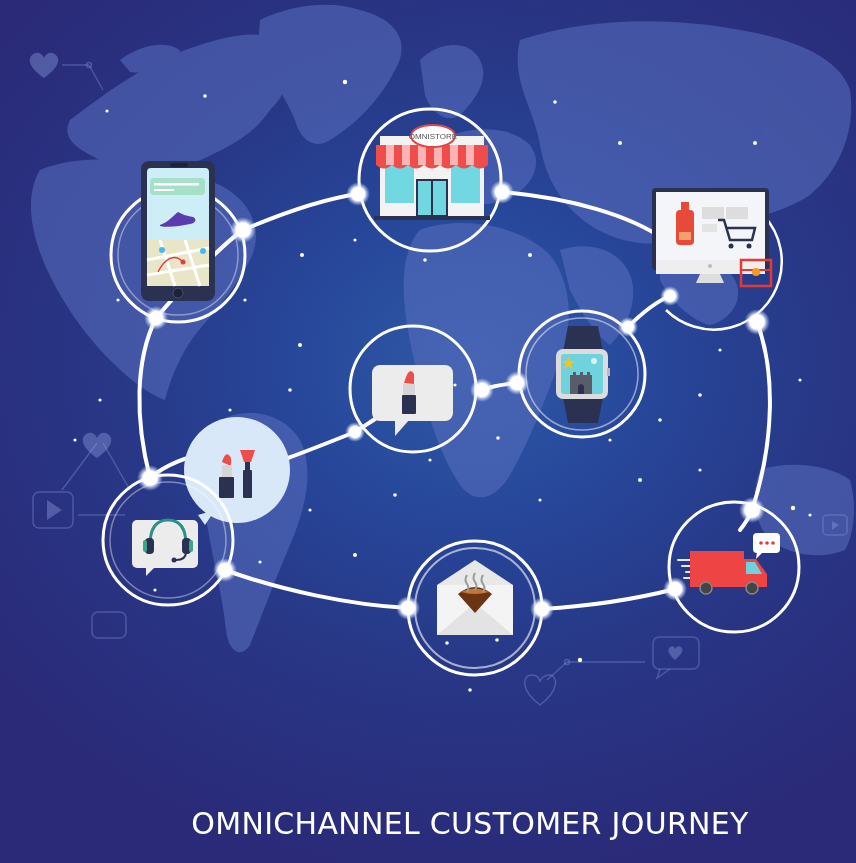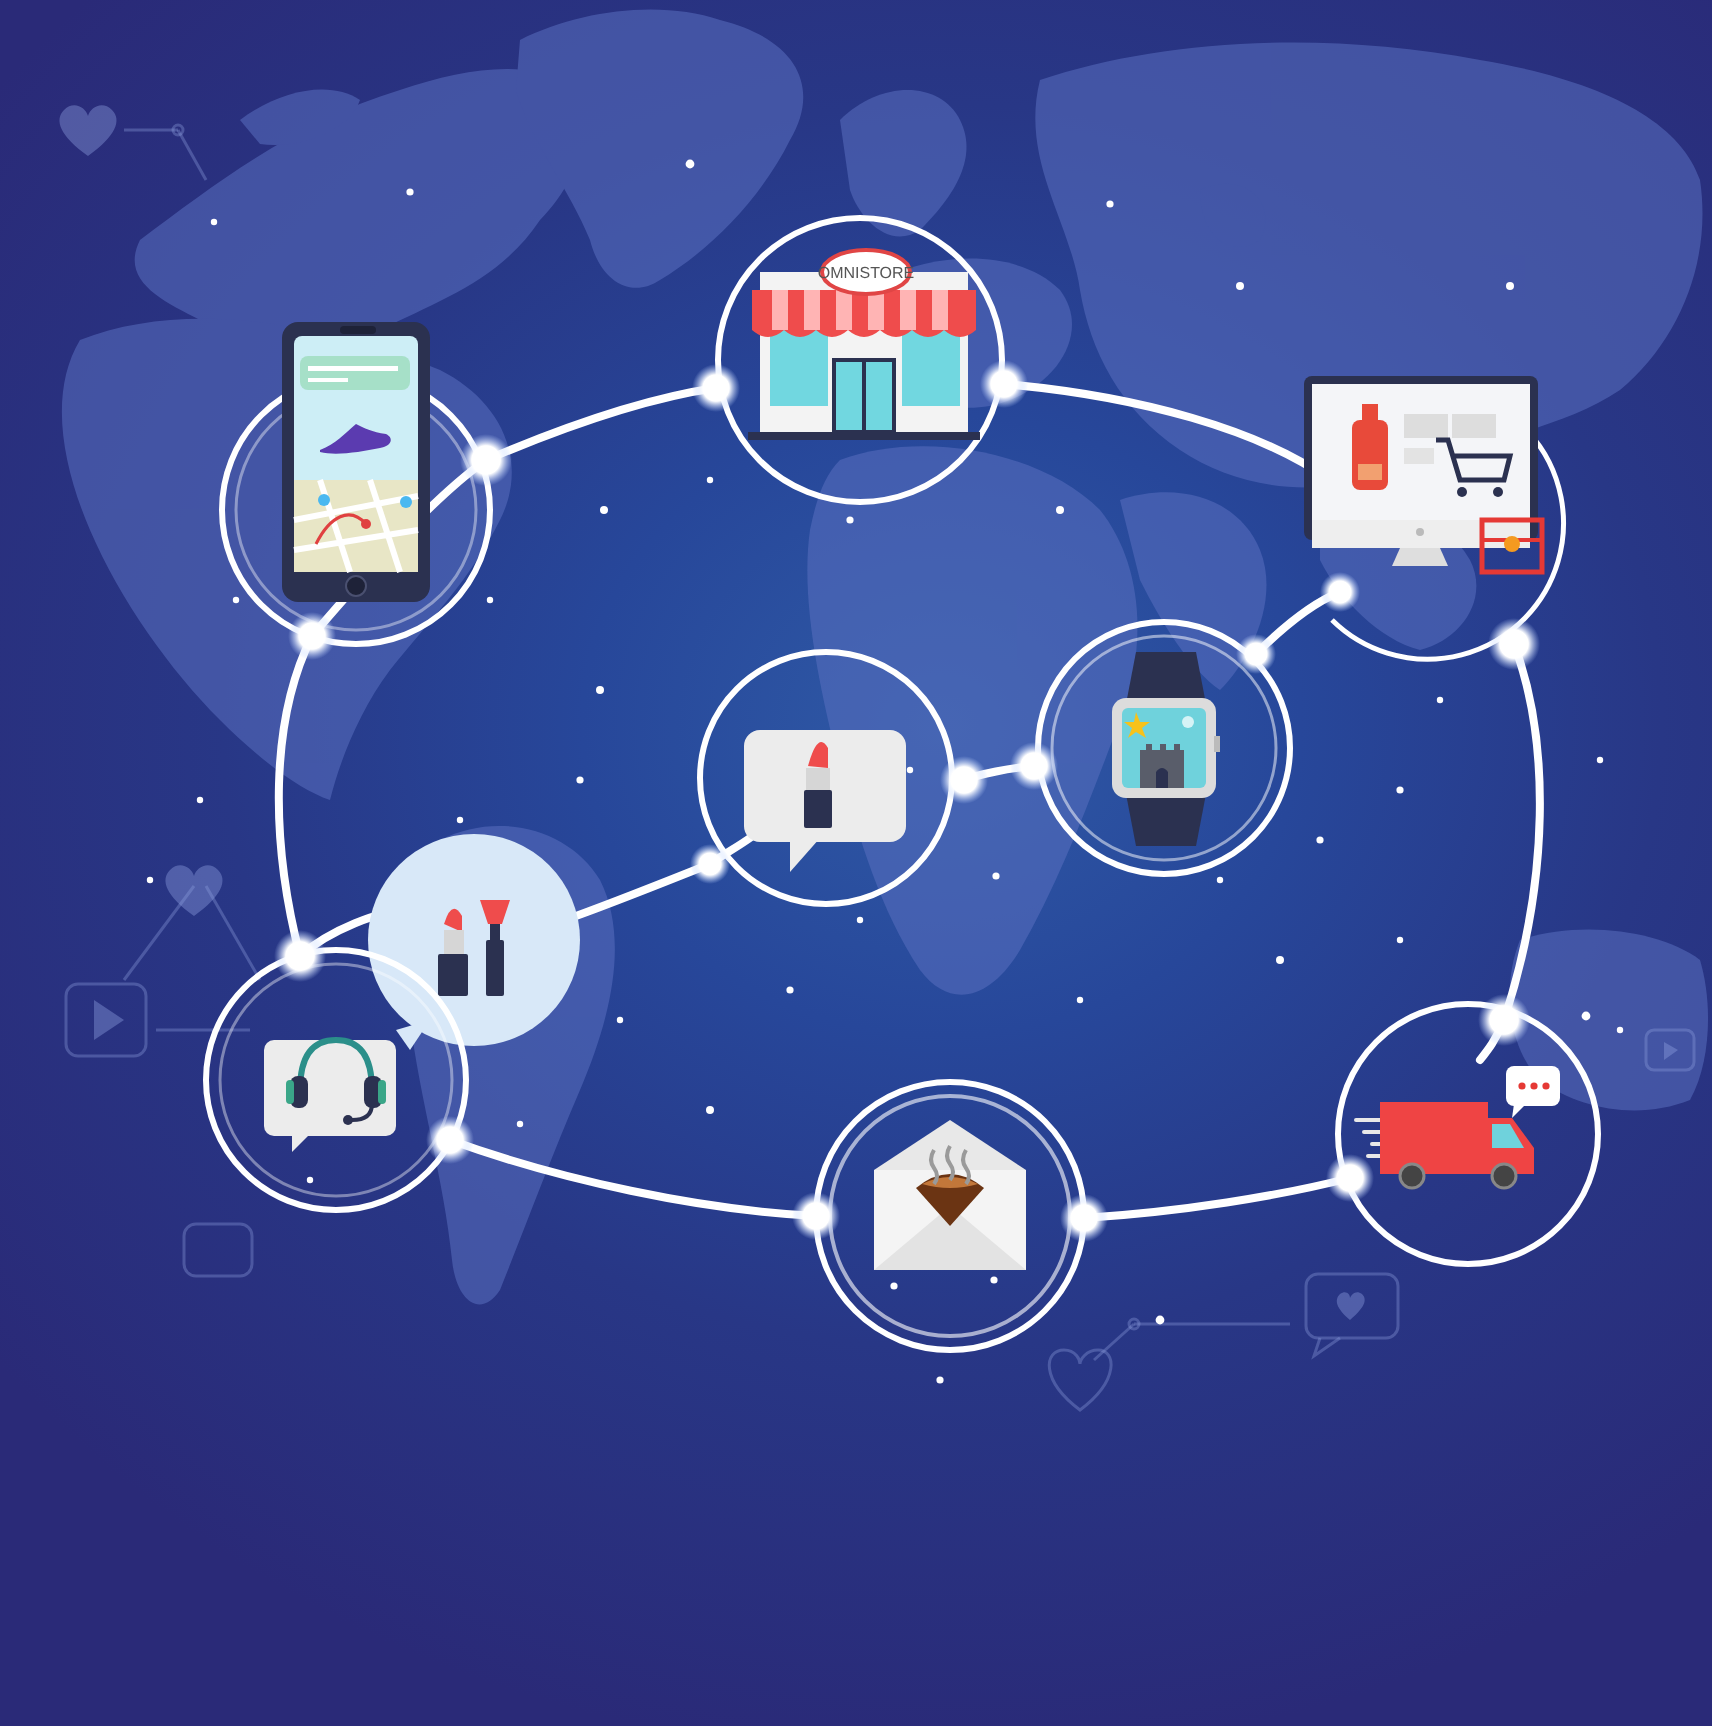--- a/index.html
+++ b/index.html
@@ -329,13 +329,14 @@
       <circle cx="156" cy="318" r="12" fill="url(#dotGlow)"></circle>
       <circle cx="150" cy="478" r="13" fill="url(#dotGlow)"></circle>
       <circle cx="225" cy="570" r="12" fill="url(#dotGlow)"></circle>
       <circle cx="408" cy="608" r="12" fill="url(#dotGlow)"></circle>
       <circle cx="542" cy="609" r="12" fill="url(#dotGlow)"></circle>
       <circle cx="675" cy="589" r="12" fill="url(#dotGlow)"></circle>
       <circle cx="752" cy="510" r="13" fill="url(#dotGlow)"></circle>
     </g>
   </svg>
 
+  <div class="title">OMNICHANNEL CUSTOMER JOURNEY</div>
 </div>
 
 </body></html>

